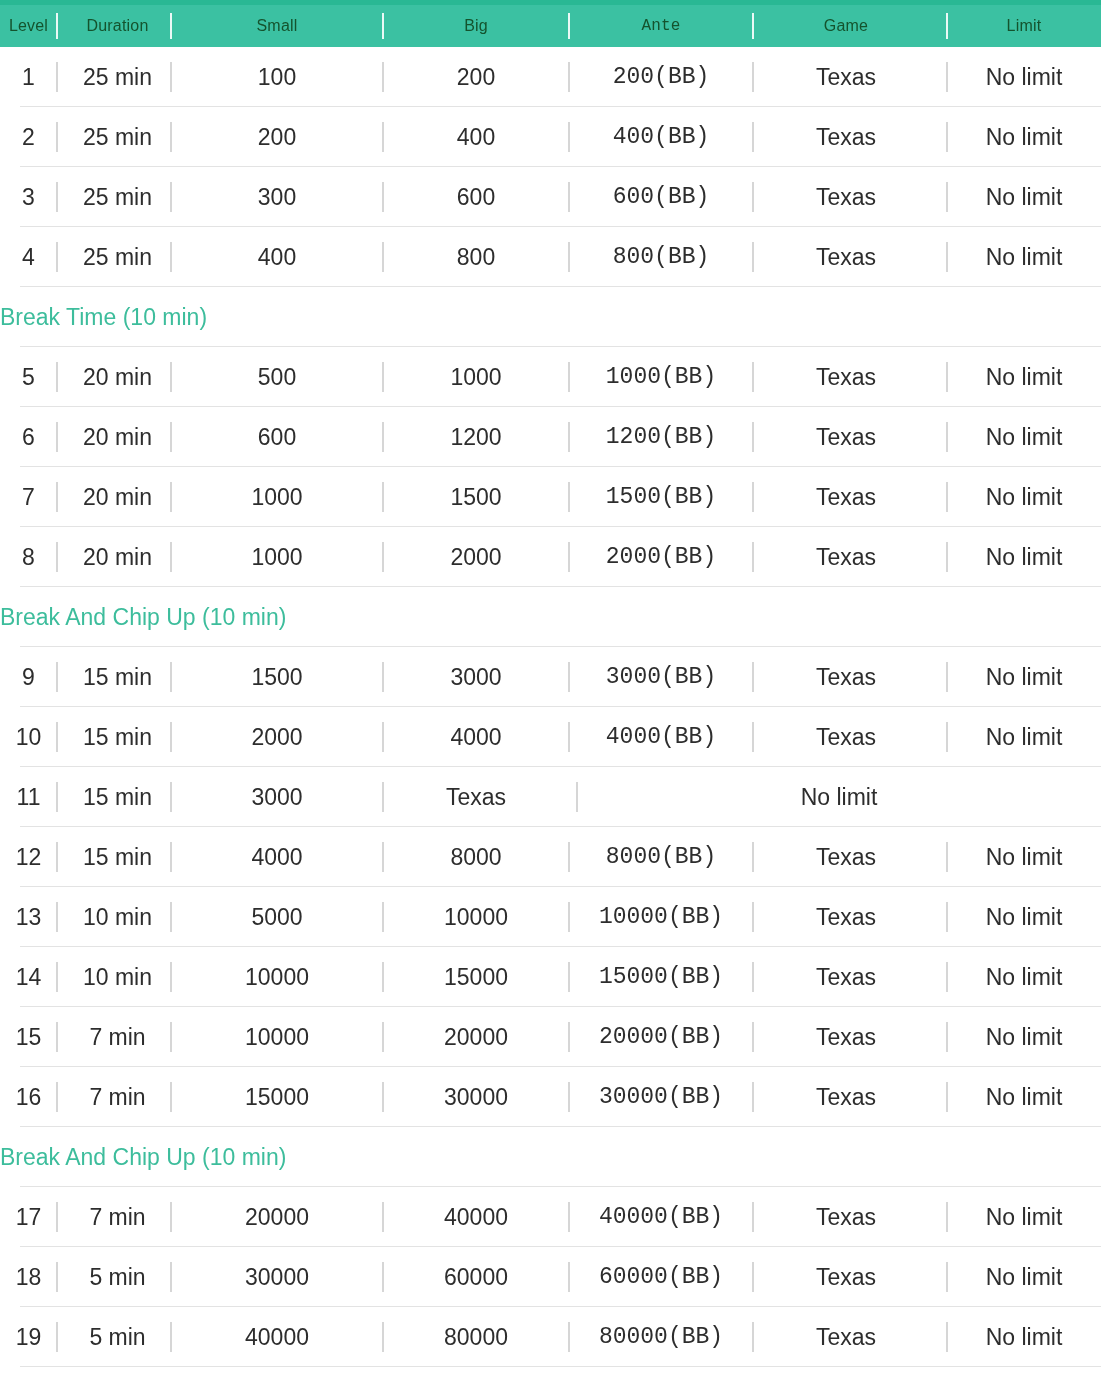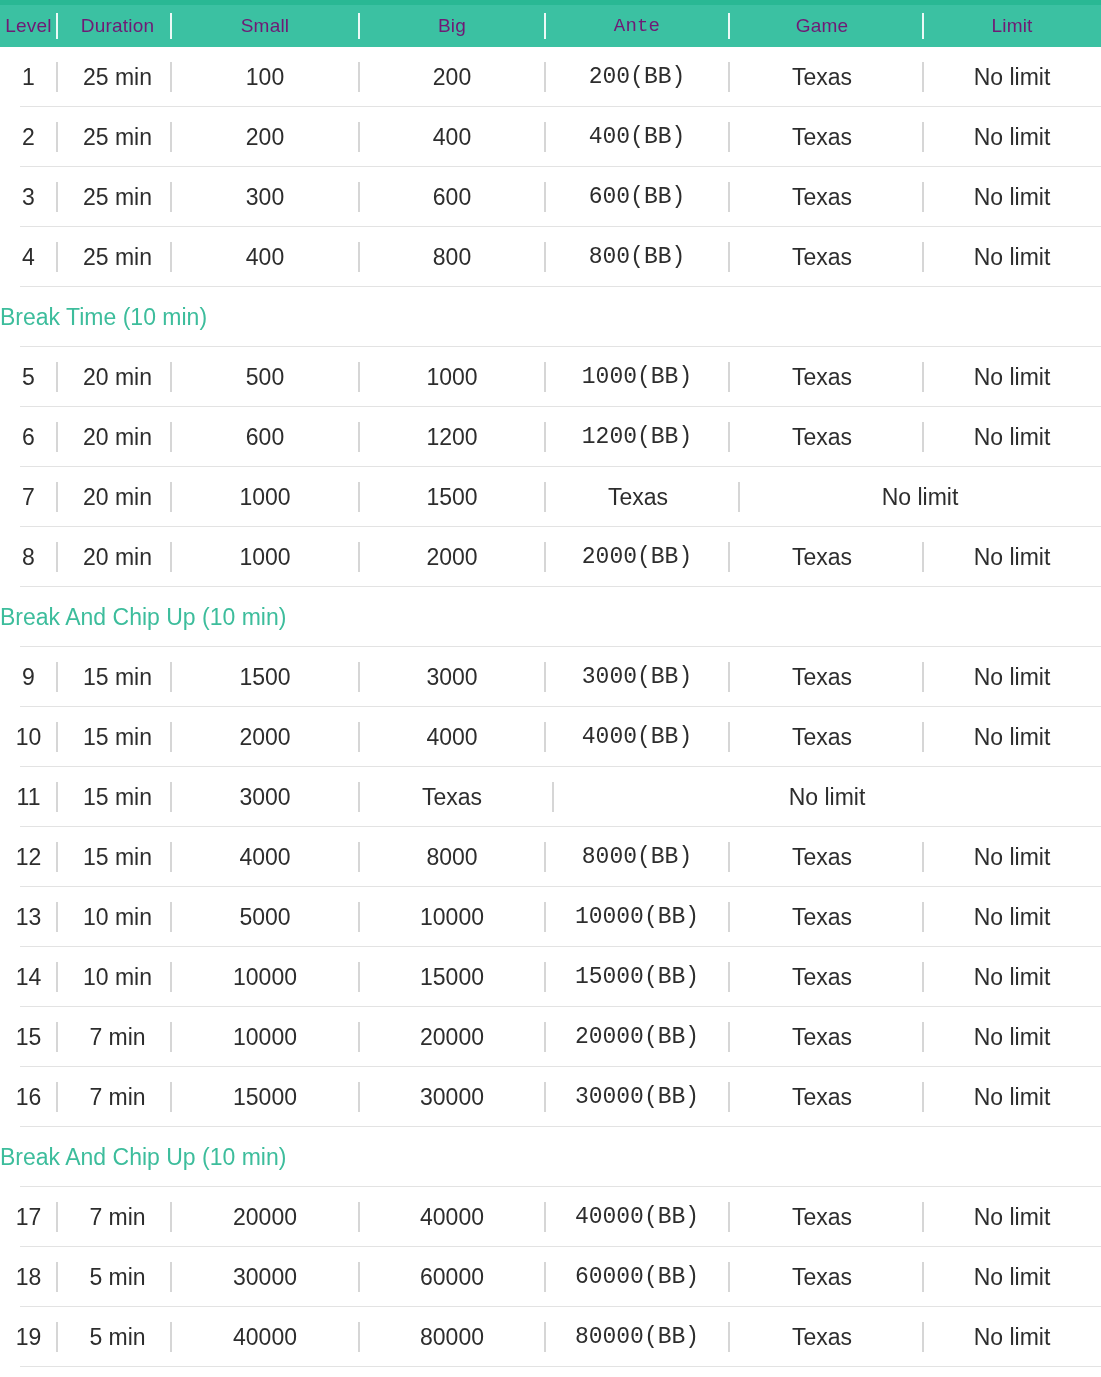--- a/index.html
+++ b/index.html
@@ -23,37 +23,37 @@
     height: 42px;
     background: var(--accent, #3BC1A2);
     display: flex;
     align-items: stretch;
   }
   .hcell {
     position: relative;
     display: flex;
     align-items: center;
     justify-content: center;
-    color: #701a75;
-    font-size: 19px;
+    color: #14532d;
+    font-size: 16px;
     letter-spacing: 0.2px;
   }
   .hcell + .hcell::before {
     content: "";
     position: absolute;
     left: -1px;
     top: 50%;
     transform: translateY(-50%);
     width: 2px;
     height: 26px;
     background: rgba(255,255,255,0.9);
   }
   .col-level    { width: 57px;  flex: none; }
   .col-duration { width: 107px; flex: none; padding-left: 7px; }
-  .col-small    { width: 188px; flex: none; }
+  .col-small    { width: 212px; flex: none; }
   .col-big      { width: 186px; flex: none; }
   .col-ante     { width: 184px; flex: none; font-family: Liberation Mono, monospace; }
   .col-game     { width: 186px; flex: none; }
   .col-limit    { flex: 1; margin-left: 8px; }
   .table-body { background: #ffffff; }
   .level-row {
     position: relative;
     height: 60px;
     display: flex;
     align-items: stretch;
@@ -178,20 +178,21 @@
     <div class="cell col-ante">1200(BB)</div>
     <div class="cell col-game">Texas</div>
     <div class="cell col-limit">No limit</div>
   </div>
 
   <div class="level-row">
     <div class="cell col-level">7</div>
     <div class="cell col-duration">20 min</div>
     <div class="cell col-small">1000</div>
     <div class="cell col-big">1500</div>
+    <div class="cell col-ante">1500(BB)</div>
     <div class="cell col-game">Texas</div>
     <div class="cell col-limit">No limit</div>
   </div>
 
   <div class="level-row">
     <div class="cell col-level">8</div>
     <div class="cell col-duration">20 min</div>
     <div class="cell col-small">1000</div>
     <div class="cell col-big">2000</div>
     <div class="cell col-ante">2000(BB)</div>

